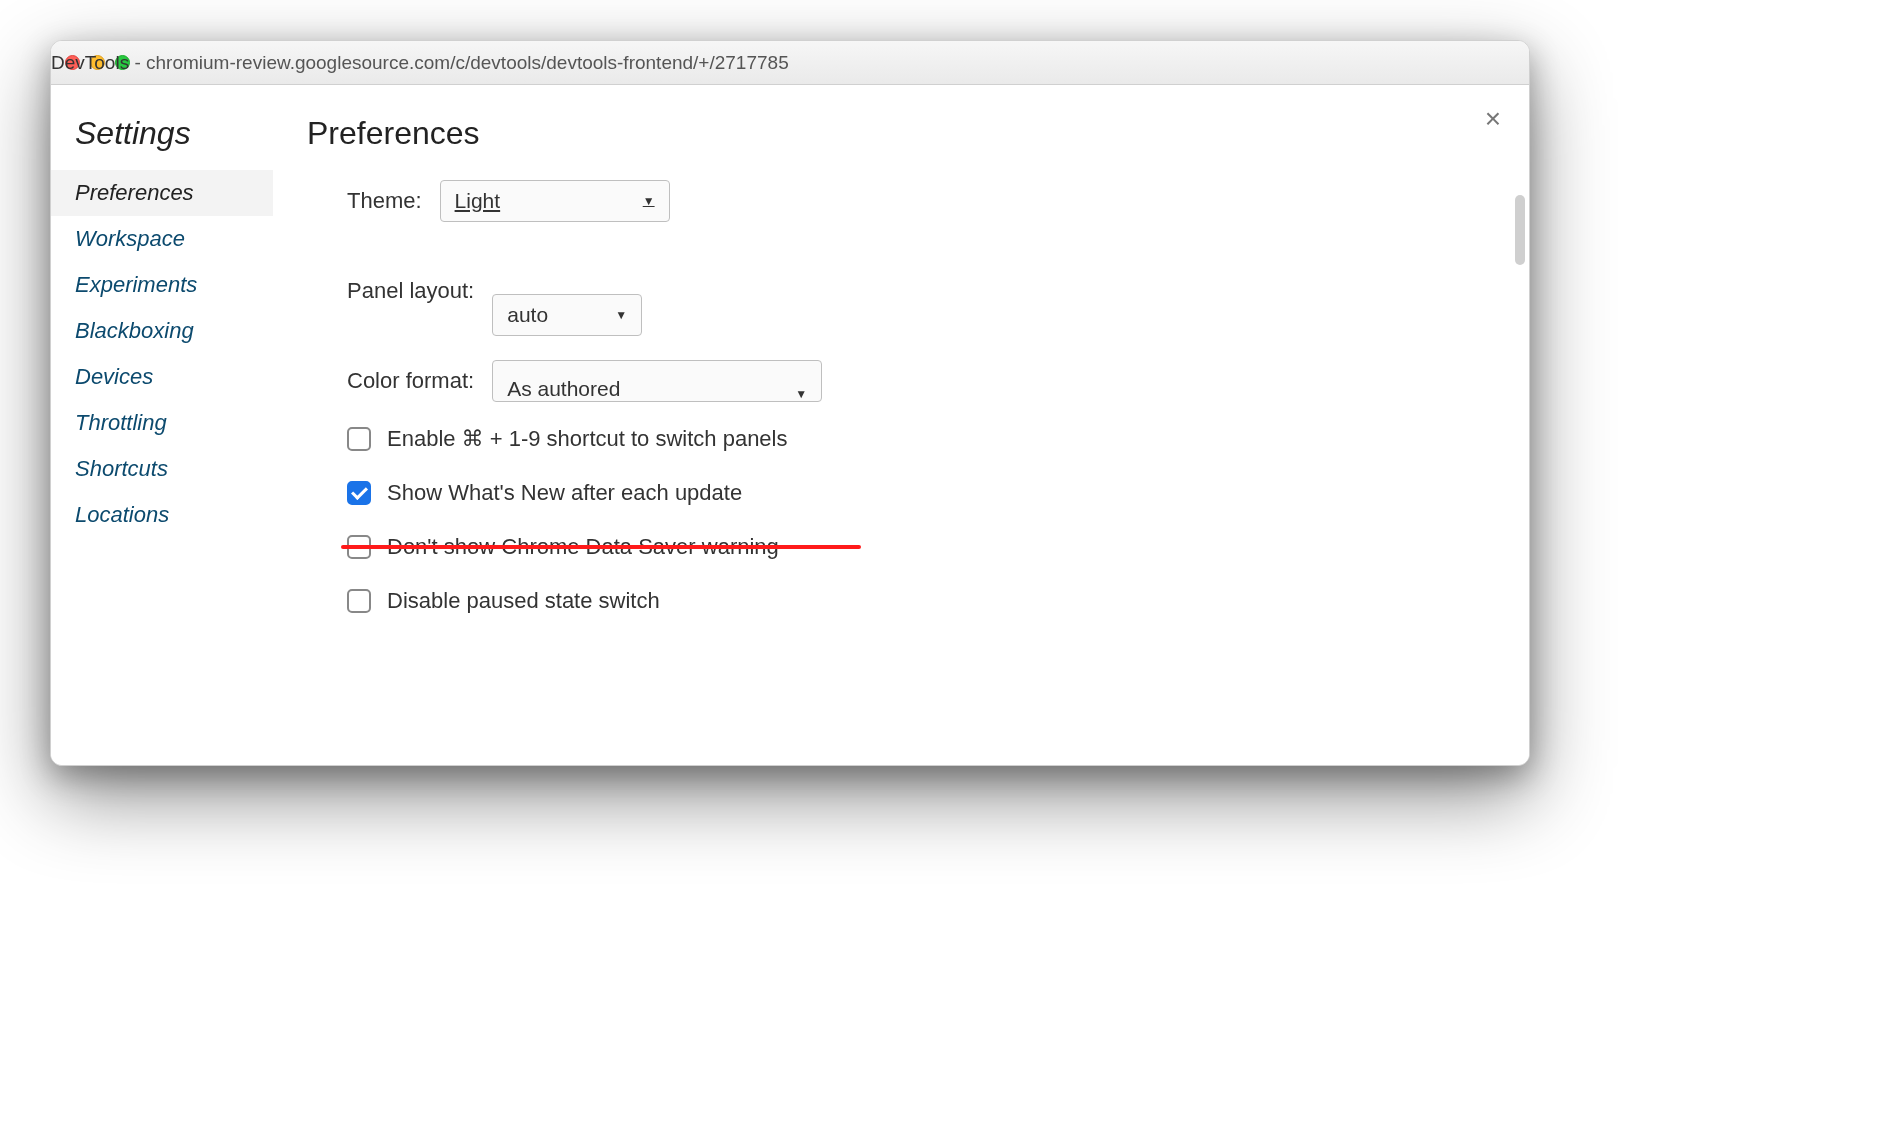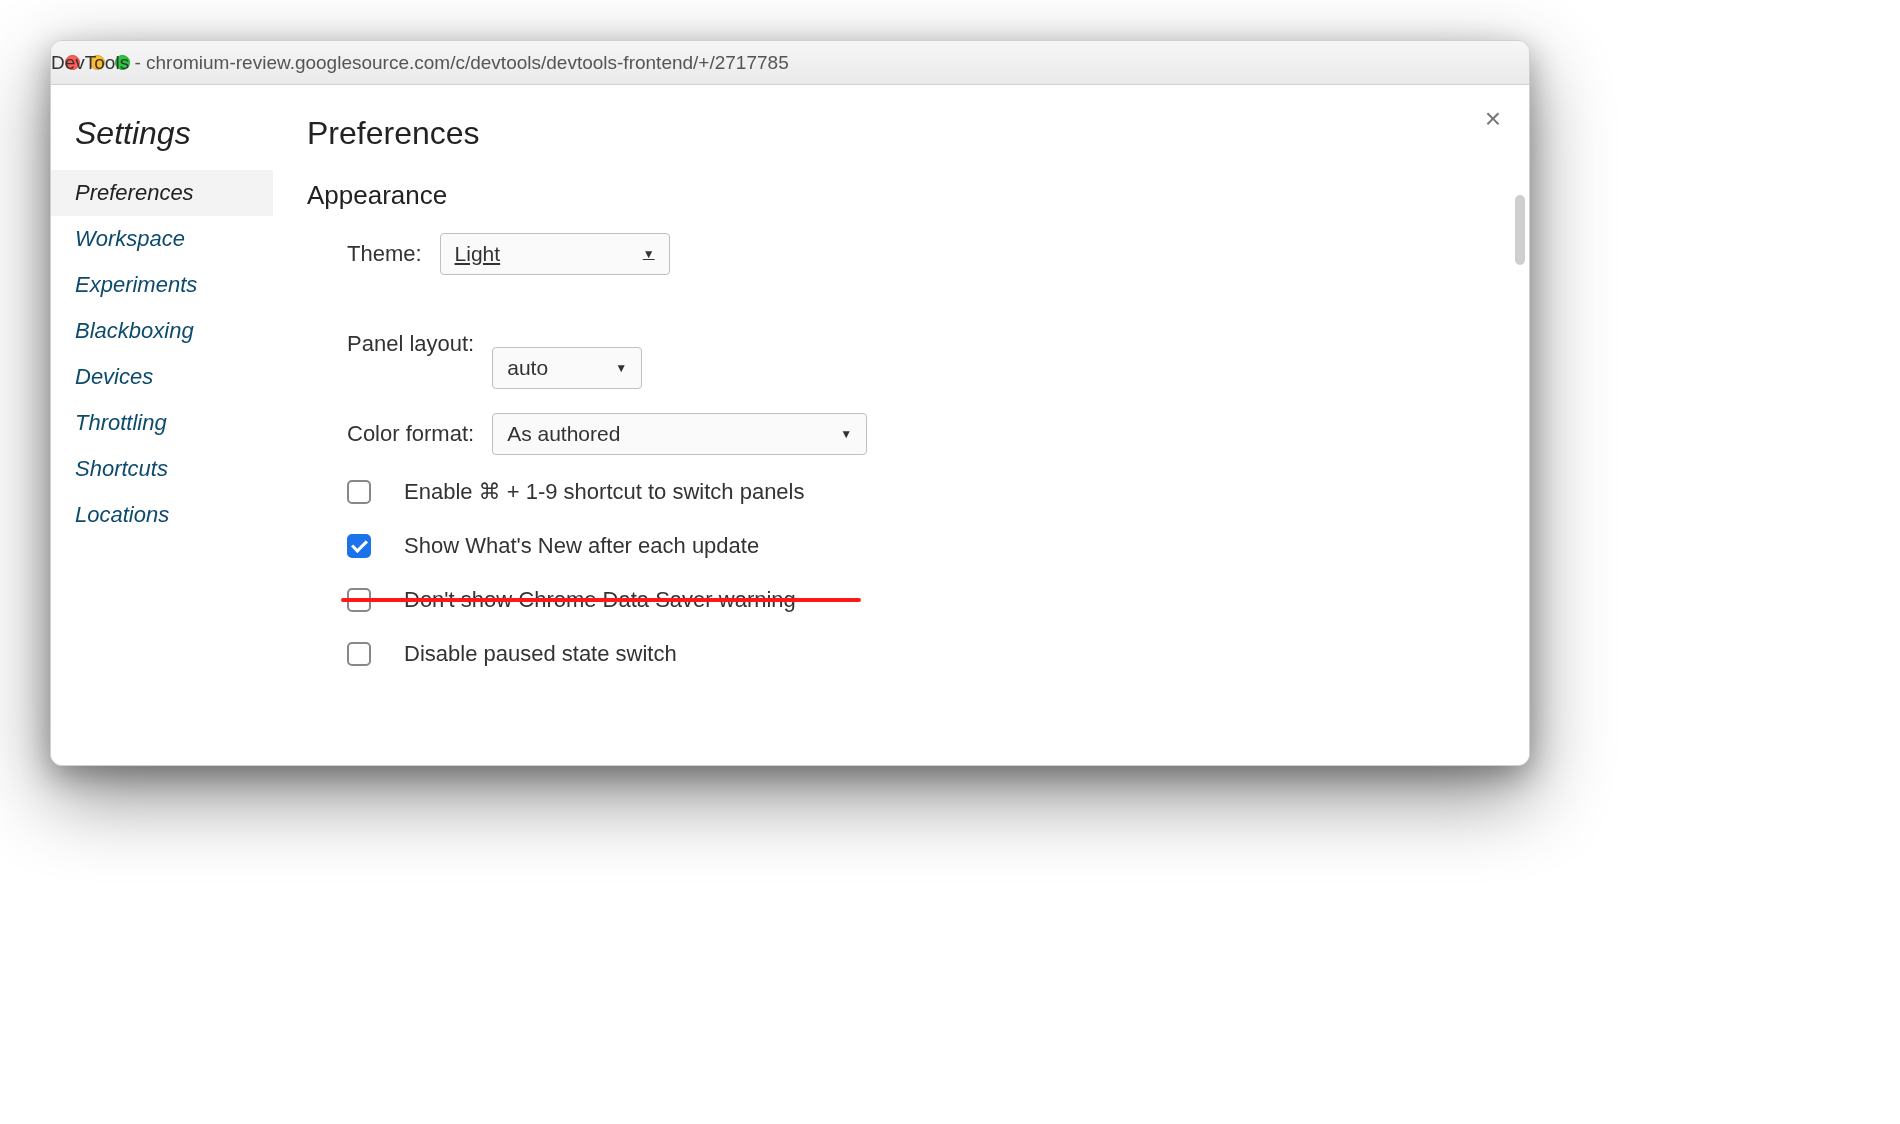--- a/index.html
+++ b/index.html
@@ -122,34 +122,33 @@
     background: #fafafa;
     height: 42px;
     padding: 0 14px;
     border-radius: 4px;
     font-size: 21px;
     color: #333;
     cursor: pointer;
   }
   .select.theme { width: 230px; text-decoration: underline; }
   .select.layout { width: 150px; margin-top: 48px; }
-  .select.color { width: 375px; }
+  .select.color { width: 330px; align-items: flex-end; }
   .caret {
     margin-left: 10px;
     font-size: 12px;
     color: #333;
   }
   .check-row {
     display: flex;
     align-items: center;
     margin: 0 0 28px 40px;
     font-size: 22px;
     color: #333;
     position: relative;
-    gap: 17px;
   }
   .chk {
     width: 24px;
     height: 24px;
     border: 2px solid #888;
     border-radius: 5px;
     margin-right: 16px;
     display: inline-flex;
     align-items: center;
     justify-content: center;
@@ -219,21 +218,20 @@
           <div class="side-item">Blackboxing</div>
           <div class="side-item">Devices</div>
           <div class="side-item">Throttling</div>
           <div class="side-item">Shortcuts</div>
           <div class="side-item">Locations</div>
         </div>
     </div>
 
     <div class="main">
       <h1>Preferences</h1>
-      <div class="section-title">Appearance</div>
 
       <div class="row">
         <label class="lbl">Theme:</label>
         <div class="select theme">
           <span>Light</span>
           <span class="caret">▼</span>
         </div>
       </div>
 
       <div class="row">

